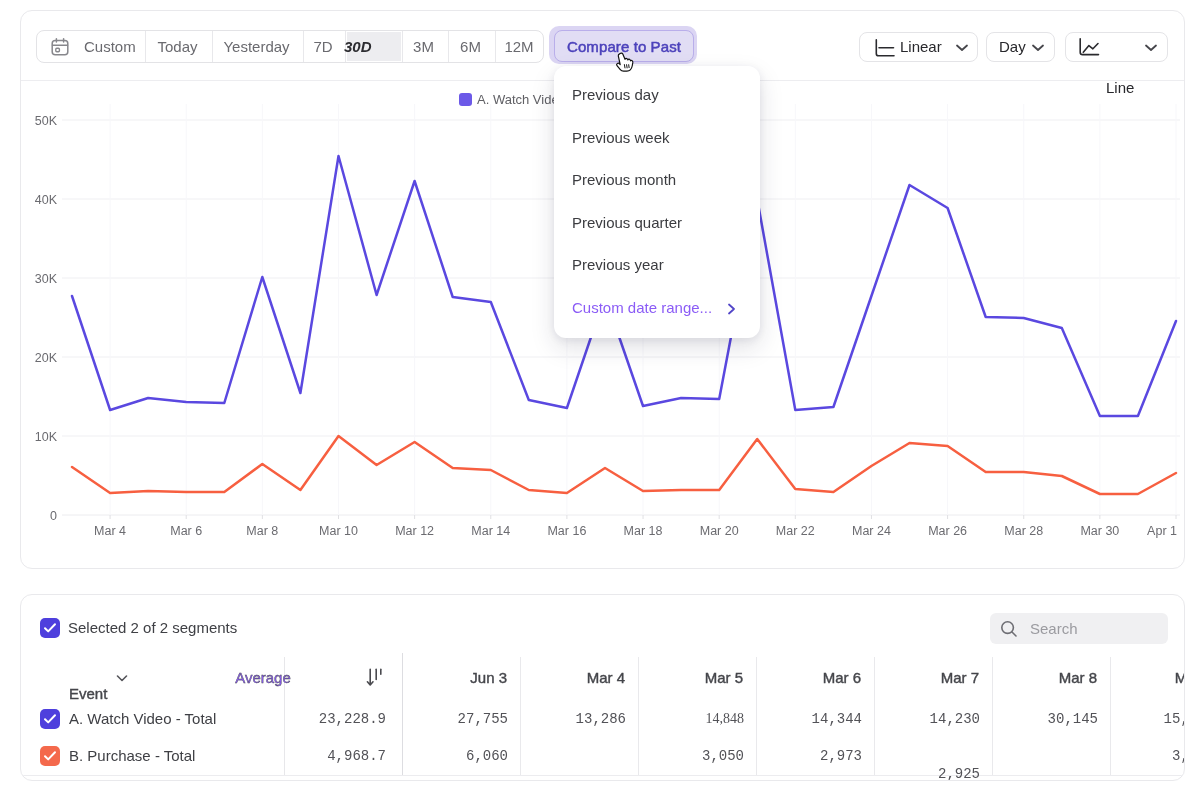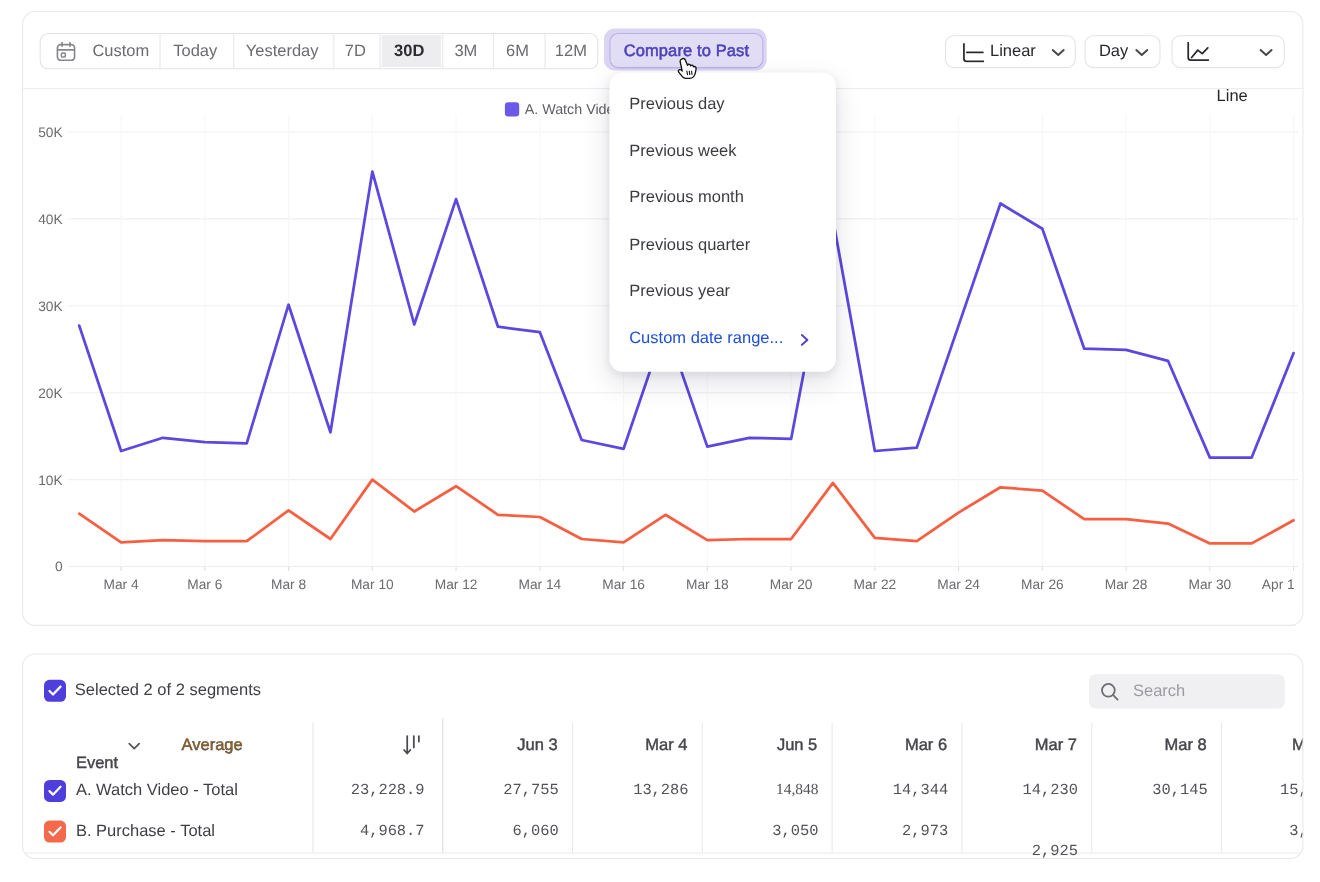--- a/index.html
+++ b/index.html
@@ -31,21 +31,21 @@
   <rect x="2.2" y="3.6" width="15.6" height="14.2" rx="3"></rect>
   <line x1="2.5" y1="8.3" x2="17.5" y2="8.3"></line>
   <line x1="6.4" y1="1.8" x2="6.4" y2="5"></line>
   <line x1="13.6" y1="1.8" x2="13.6" y2="5"></line>
   <rect x="5.8" y="11.2" width="3.6" height="3.6" rx="1" stroke-width="1.4"></rect>
 </svg>
 <div class="abs graytxt" style="left:84px; top:30px; height:33px; line-height:33px;">Custom</div>
 <div class="abs graytxt" style="left:144px; top:30px; width:67px; height:33px; line-height:33px; text-align:center;">Today</div>
 <div class="abs graytxt" style="left:211px; top:30px; width:91px; height:33px; line-height:33px; text-align:center;">Yesterday</div>
 <div class="abs graytxt" style="left:302px; top:30px; width:42px; height:33px; line-height:33px; text-align:center;">7D</div>
-<div class="abs" style="left:344px; top:30px; width:56px; height:33px; line-height:33px; text-align:center; font-size:15px; font-weight:700; color:#2c2c30;">30D</div>
+<div class="abs" style="left:344px; top:30px; width:56px; height:33px; line-height:33px; text-align:left; font-size:15px; font-weight:700; color:#2c2c30;font-style:italic;">30D</div>
 <div class="abs graytxt" style="left:400px; top:30px; width:47px; height:33px; line-height:33px; text-align:center;">3M</div>
 <div class="abs graytxt" style="left:447px; top:30px; width:47px; height:33px; line-height:33px; text-align:center;">6M</div>
 <div class="abs graytxt" style="left:494px; top:30px; width:50px; height:33px; line-height:33px; text-align:center;">12M</div>
 
 <div class="abs" style="left:549px; top:26px; width:148px; height:38px; border-radius:10px; background:#dbd5f3;"></div>
 <div class="abs ctr" style="left:554px; top:30px; width:140px; height:32px; border-radius:8px; background:#e1ddf4; border:1px solid #b9aeea; color:#4c42bb; font-size:15px; font-weight:400; -webkit-text-stroke:0.5px #4c42bb; letter-spacing:0.1px;">Compare to Past</div>
 
 <div class="btn" style="left:859px; top:32px; width:119px; height:30px;"></div>
 <svg class="abs" style="left:873.5px; top:38.5px;" width="21" height="18" viewBox="0 0 21 18" fill="none" stroke="#2a2a2e" stroke-width="1.6" stroke-linecap="round">
   <path d="M2.3 0.9 V14.4 a2.4 2.4 0 0 0 2.4 2.4 H20" fill="none"></path>
@@ -162,21 +162,21 @@
 <svg class="abs" style="left:999px; top:619px;" width="20" height="20" viewBox="0 0 20 20" fill="none" stroke="#6d6d73" stroke-width="1.6" stroke-linecap="round">
     <circle cx="8.6" cy="8.6" r="5.8"></circle>
     <line x1="13" y1="13" x2="17" y2="17"></line>
   </svg>
 <div class="abs" style="left:1030px; top:613px; height:31px; line-height:31px; font-size:15px; color:#9b9ba0;">Search</div>
 
 <div class="abs" style="left:69px; top:663px; height:30px; line-height:30px; font-size:15px; font-weight:400; color:#45464b;margin-top:16px; -webkit-text-stroke:0.4px #45464b;">Event</div>
 <svg class="abs" style="left:116px; top:675px;" width="12" height="7" viewBox="0 0 12 7" fill="none" stroke="#55555a" stroke-width="1.6" stroke-linecap="round" stroke-linejoin="round">
     <path d="M1.5 1 L6 5.5 L10.5 1"></path>
   </svg>
-<div class="abs" style="left:165px; top:663px; width:196px; height:30px; line-height:30px; font-size:15px; font-weight:400; color:#a16207; -webkit-text-stroke:0.4px #45464b; text-align:left;">Average</div>
+<div class="abs" style="left:165px; top:663px; width:196px; height:30px; line-height:30px; font-size:15px; font-weight:400; color:#8b5cf6; -webkit-text-stroke:0.4px #45464b; text-align:center;">Average</div>
 <svg class="abs" style="left:366px; top:668px;" width="17" height="19" viewBox="0 0 17 19" fill="none" stroke="#4a4a4f" stroke-width="1.6" stroke-linecap="round" stroke-linejoin="round">
   <path d="M4.2 1.2 V16.6 M4.2 17 L1.4 13.8 M4.2 17 L7 13.8"></path>
   <line x1="10.2" y1="1.2" x2="10.2" y2="11.5"></line>
   <line x1="14.8" y1="1.2" x2="14.8" y2="6.2"></line>
 </svg>
 
 <div class="abs" style="left:40px; top:709px; width:20px; height:20px; border-radius:5px; background:#4e3fdd;"></div>
 <svg class="abs" style="left:43px; top:713px;" width="14" height="12" viewBox="0 0 14 12" fill="none" stroke="#fff" stroke-width="2" stroke-linecap="round" stroke-linejoin="round">
     <path d="M2 6.2 L5.2 9.4 L12 2.2"></path>
   </svg>
@@ -184,21 +184,21 @@
 
 <div class="abs" style="left:40px; top:746px; width:20px; height:20px; border-radius:5px; background:#f4694c;"></div>
 <svg class="abs" style="left:43px; top:750px;" width="14" height="12" viewBox="0 0 14 12" fill="none" stroke="#fff" stroke-width="2" stroke-linecap="round" stroke-linejoin="round">
     <path d="M2 6.2 L5.2 9.4 L12 2.2"></path>
   </svg>
 <div class="abs" style="left:69px; top:741px; height:30px; line-height:30px; font-size:15px; color:#3e3f44;">B. Purchase - Total</div>
 
 <div class="abs" style="left:21px; top:595px; width:1163px; height:185px; overflow:hidden;">
 <div class="hdrdate abs" style="left:366px; top:68px; width:120px;">Jun 3</div>
 <div class="hdrdate abs" style="left:484px; top:68px; width:120px;">Mar 4</div>
-<div class="hdrdate abs" style="left:602px; top:68px; width:120px;">Jun 5</div>
+<div class="hdrdate abs" style="left:602px; top:68px; width:120px;">Mar 5</div>
 <div class="hdrdate abs" style="left:720px; top:68px; width:120px;">Mar 6</div>
 <div class="hdrdate abs" style="left:838px; top:68px; width:120px;">Mar 7</div>
 <div class="hdrdate abs" style="left:956px; top:68px; width:120px;">Mar 8</div>
 <div class="hdrdate abs" style="left:1072px; top:68px; width:120px;">Mar 9</div>
 <div class="num abs" style="left:245px; top:109px; width:120px;">23,228.9</div>
 <div class="num abs" style="left:367px; top:109px; width:120px;">27,755</div>
 <div class="num abs" style="left:485px; top:109px; width:120px;">13,286</div>
 <div class="num abs" style="left:603px; top:109px; width:120px;font-family:Liberation Serif, serif;">14,848</div>
 <div class="num abs" style="left:721px; top:109px; width:120px;">14,344</div>
 <div class="num abs" style="left:839px; top:109px; width:120px;">14,230</div>
@@ -213,21 +213,21 @@
 <div class="num abs" style="left:957px; top:146px; width:120px;margin-top:45px;">6,484</div>
 <div class="num abs" style="left:1073px; top:146px; width:120px;">3,262</div>
 </div>
 
 <div class="abs" id="menu" style="left:554px; top:66px; width:206px; height:272px; background:#fff; border-radius:12px; box-shadow:0 10px 25px rgba(30,30,60,0.13), 0 2px 8px rgba(30,30,60,0.08);"></div>
 <div class="mitem abs" style="left:572px; top:85px;">Previous day</div>
 <div class="mitem abs" style="left:572px; top:128px;">Previous week</div>
 <div class="mitem abs" style="left:572px; top:170px;">Previous month</div>
 <div class="mitem abs" style="left:572px; top:213px;">Previous quarter</div>
 <div class="mitem abs" style="left:572px; top:255px;">Previous year</div>
-<div class="mitem abs" style="left:572px; top:298px; color:#1d4ed8;">Custom date range...</div>
+<div class="mitem abs" style="left:572px; top:298px; color:#8b5cf6;">Custom date range...</div>
 <svg class="abs" style="left:727px; top:303px;" width="9" height="12" viewBox="0 0 9 12" fill="none" stroke="#5246c8" stroke-width="1.8" stroke-linecap="round" stroke-linejoin="round">
     <path d="M2 1.5 L7 6 L2 10.5"></path>
   </svg>
 
 <svg class="abs" style="left:614px; top:52px;" width="21" height="21" viewBox="0 0 21 21">
   <path d="M6.0 1.6 C6.9 0.9 8.2 1.1 8.8 2.0 L11.0 7.3 C11.3 6.6 12.1 6.3 12.8 6.6 C13.3 6.8 13.7 7.3 13.8 7.9 C14.2 7.3 15.0 7.1 15.7 7.4 C16.2 7.7 16.5 8.2 16.5 8.8 C17.0 8.4 17.8 8.4 18.3 8.9 C18.8 9.4 18.9 10.0 18.8 10.7 L18.2 14.0 C17.9 15.6 17.3 16.9 16.3 17.9 C15.5 18.7 14.4 19.2 12.9 19.2 L9.5 19.2 C8.2 19.2 7.1 18.7 6.3 17.7 L3.0 13.6 C2.5 13.0 2.6 12.1 3.2 11.6 C3.9 11.0 4.9 11.1 5.5 11.8 L6.2 12.6 L4.3 3.9 C4.1 3.0 4.8 2.1 6.0 1.6 Z" fill="#ffffff" stroke="#111111" stroke-width="1.2" stroke-linejoin="round"></path>
   <path d="M10.4 12.6 L11.0 15.9 M12.6 12.7 L13.1 15.9 M14.7 12.7 L15.1 15.6" stroke="#111111" stroke-width="1.0" stroke-linecap="round"></path>
 </svg>
 
 <style>

